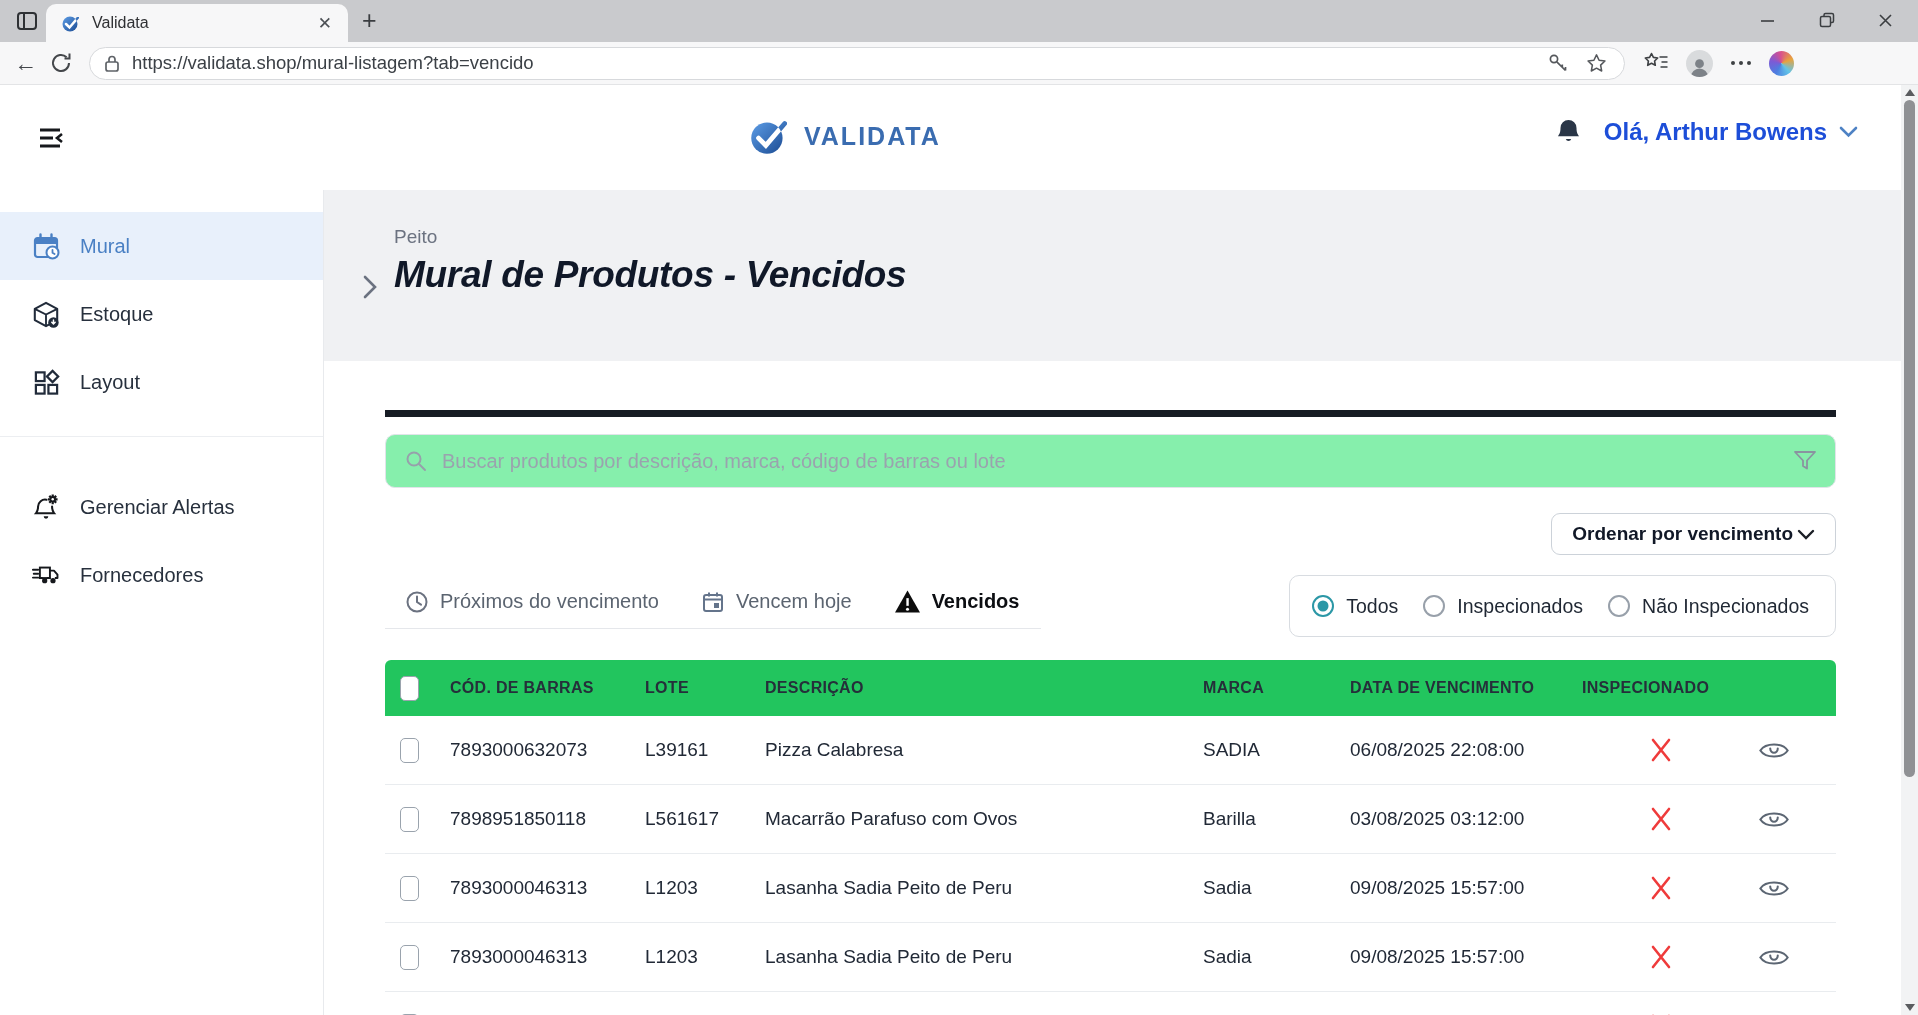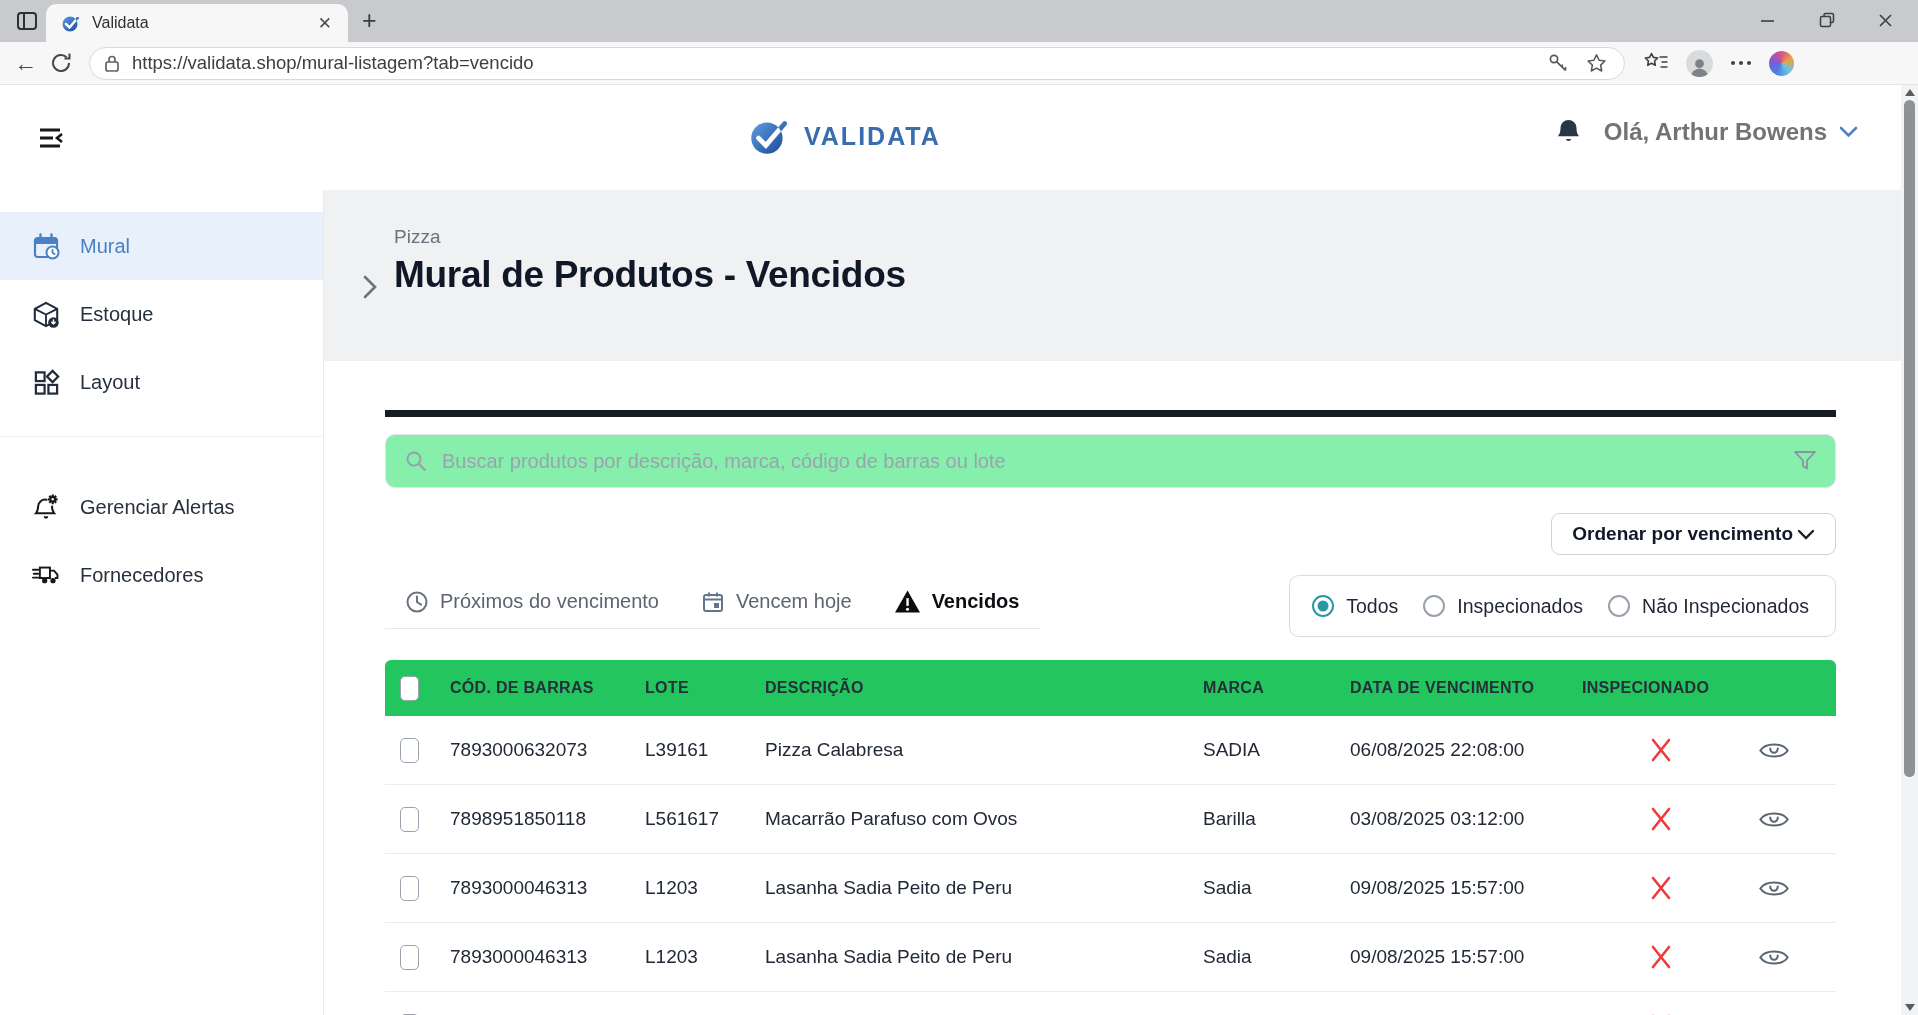--- a/index.html
+++ b/index.html
@@ -38,36 +38,36 @@
   .sb-up { top:4px; border-bottom:7px solid #5a5c5f; }
   .sb-down { bottom:4px; border-top:7px solid #5a5c5f; }
 
   
   .app { position:absolute; top:85px; left:0; width:1901px; height:930px; background:#fff; overflow:hidden; }
   .app-header { position:relative; height:105px; background:#fff; }
   .hamburger { position:absolute; left:37px; top:39px; width:28px; height:28px; }
   .logo { position:absolute; left:746px; top:28px; display:flex; align-items:center; }
   .logo-text { font-size:25px; font-weight:bold; color:#3a6cb0; letter-spacing:2px; margin-left:12px; }
   .header-right { position:absolute; right:43px; top:32px; display:flex; align-items:center; }
-  .greeting { font-size:24px; font-weight:bold; color:#737373; margin-left:22px; }
+  .greeting { font-size:24px; font-weight:bold; color:#1d4ed8; margin-left:22px; }
   .greet-chev { margin-left:12px; display:flex; }
 
   .app-body { display:flex; height:825px; }
   .sidebar { width:324px; background:#fff; border-right:1px solid #e8eaed; padding-top:22px; flex:none; }
   .side-item { height:68px; display:flex; align-items:center; padding-left:32px; cursor:default; }
   .side-item .s-icon { width:28px; display:flex; justify-content:center; }
   .side-label { font-size:20px; color:#27303d; margin-left:20px; font-weight:500; }
   .side-item.active { background:#e8f0fb; }
   .side-item.active .side-label { color:#4a80c4; }
   .side-divider { height:1px; background:#eceef1; margin:20px 0 36px 0; }
 
   .main { flex:1; background:#fff; overflow:hidden; }
   .page-head { height:171px; background:#f0f1f3; padding:36px 30px 0 70px; position:relative; }
   .crumb { font-size:19px; color:#6b7280; }
-  .title-row { display:flex; align-items:flex-end; margin-top:6px; }
+  .title-row { display:flex; align-items:flex-end; margin-top:6px;font-style:italic; }
   .title-chev { position:absolute; left:38px; top:84px; }
   .page-title { font-size:37px; font-weight:bold; color:#101828; letter-spacing:-0.3px; }
   .page-sub { font-size:20px; color:#374151; margin-top:13px; }
 
   .content { padding:0 65px 0 61px; }
   .dark-bar { height:7px; background:#171c24; margin-top:49px; }
   .searchbox { margin-top:17px; height:54px; border:1px solid #e1e4e9; border-radius:10px; background:#86efac;
     display:flex; align-items:center; padding:0 18px; }
   .searchbox input { flex:1; border:none; outline:none; font-size:20px; color:#374151; margin-left:14px;
     font-family:"Liberation Sans","DejaVu Sans",sans-serif; background:transparent; }
@@ -309,21 +309,21 @@
               <circle cx="14.5" cy="19.5" r="3" fill="#16181c"></circle>
               <circle cx="24" cy="19.5" r="3" fill="#16181c"></circle>
             </svg>
           </span>
           <span class="side-label">Fornecedores</span>
         </div>
       </div>
 
       <div class="main">
         <div class="page-head">
-          <div class="crumb">Pizza</div>
+          <div class="crumb">Peito</div>
           <svg class="title-chev" width="16" height="26" viewBox="0 0 16 26">
               <path d="M3 3 l10 10 -10 10" fill="none" stroke="#6b7280" stroke-width="2.6" stroke-linecap="round"></path>
             </svg>
           <div class="title-row">
             <h1 class="page-title">Mural de Produtos - Vencidos</h1>
           </div>
         </div>
 
         <div class="content">
           <div class="dark-bar"></div>

